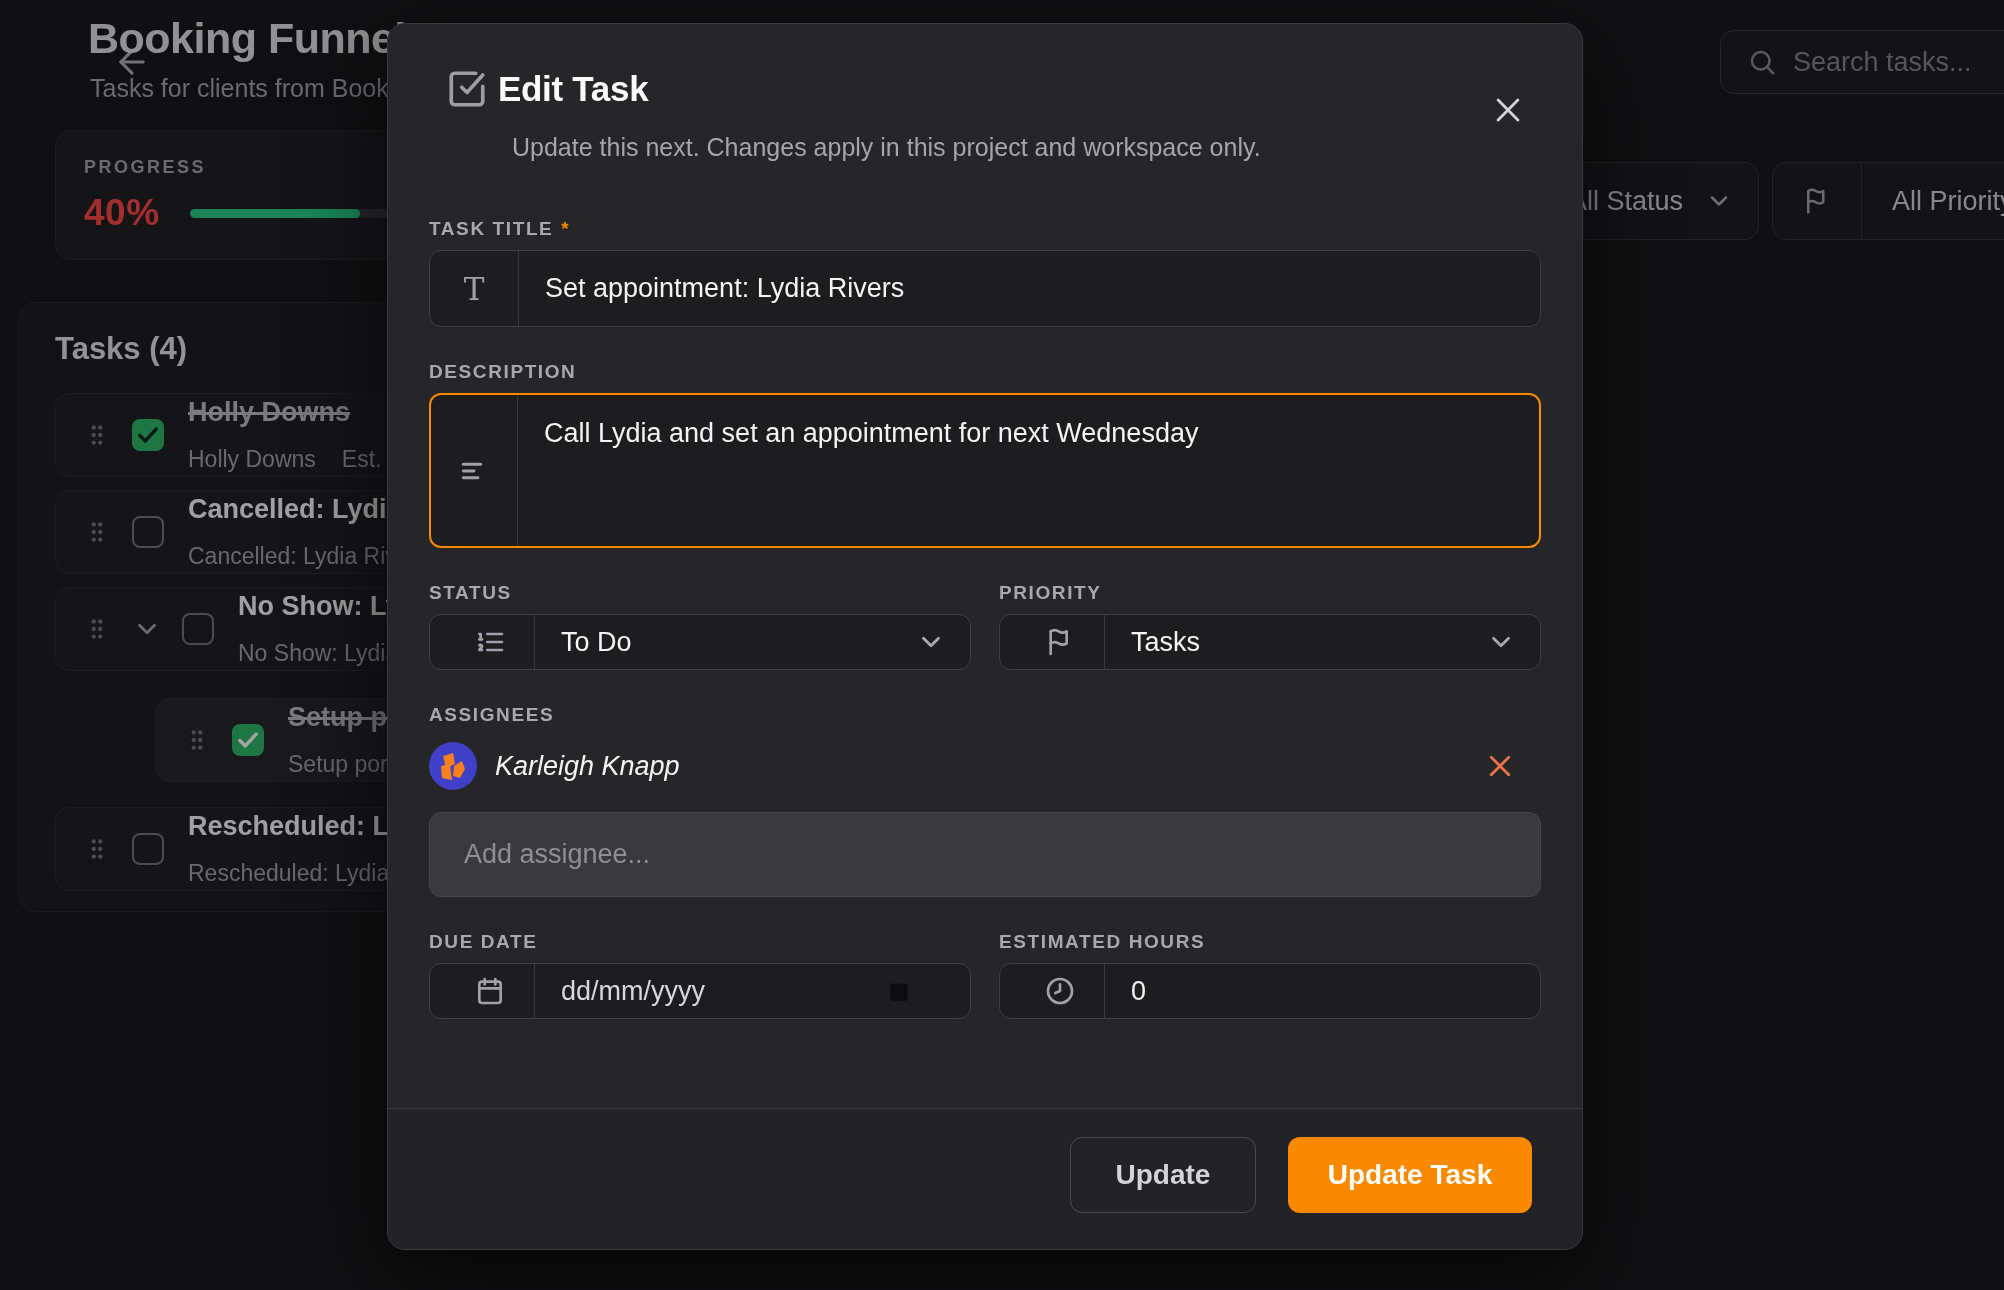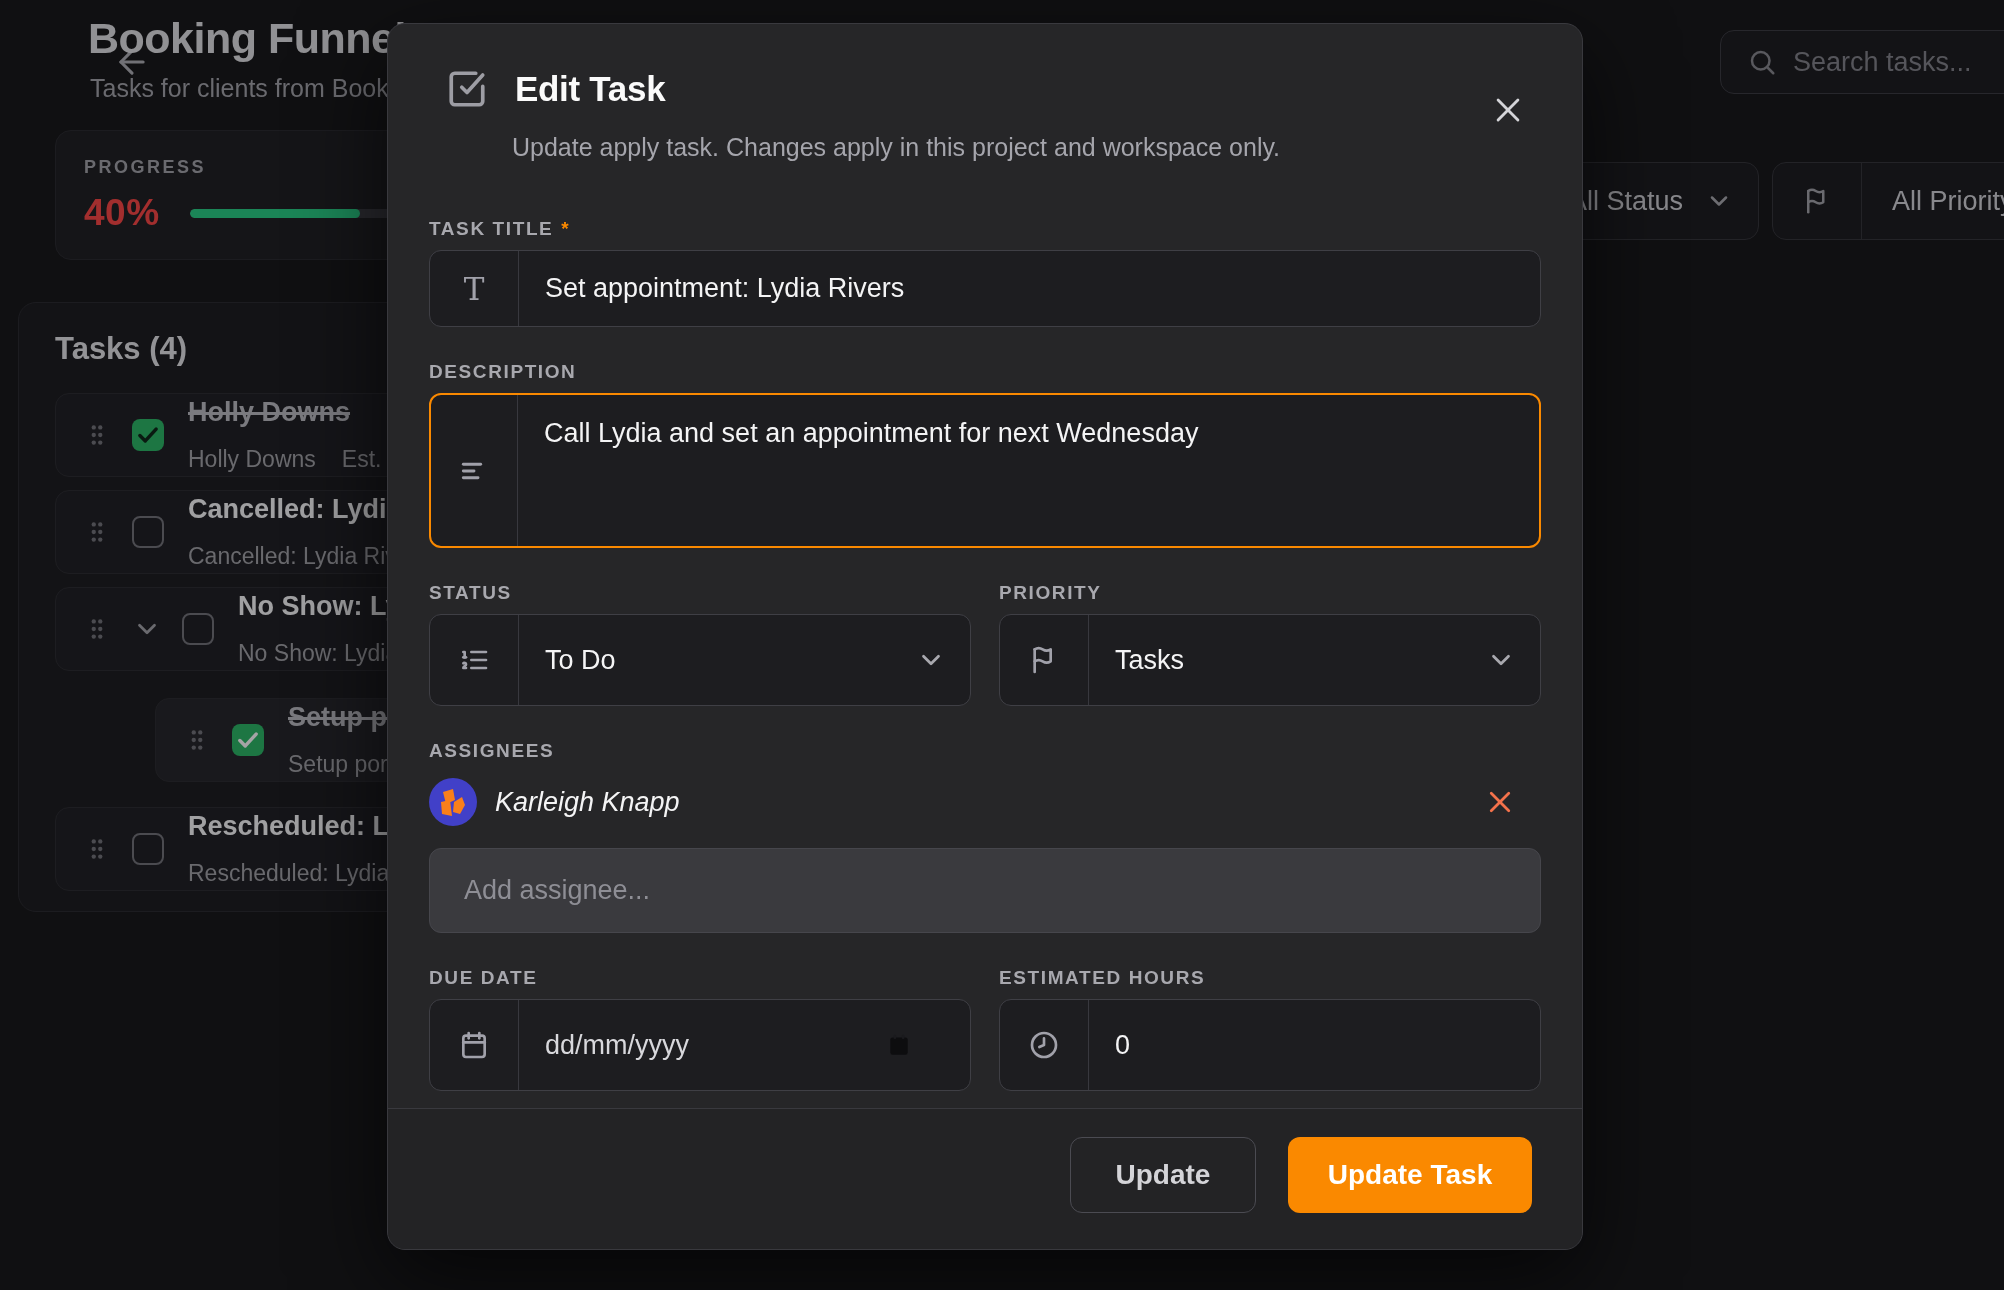--- a/index.html
+++ b/index.html
@@ -44,40 +44,40 @@
   .task-texts{display:flex;flex-direction:column;gap:18px;min-width:0;}
   .task-title{font-size:27px;font-weight:700;color:#ececef;white-space:nowrap;}
   .task-title.struck{color:#b4b4bb;text-decoration:line-through;text-decoration-thickness:2.5px;}
   .task-sub{font-size:23px;color:#9b9ba1;white-space:nowrap;}
   .task-sub .est{margin-left:26px;}
 
   
   .overlay{position:absolute;inset:0;background:rgba(0,0,0,0.32);z-index:10;}
   .modal{position:absolute;left:387px;top:23px;width:1196px;height:1227px;background:#262628;border:1px solid #39393e;border-radius:18px;z-index:20;box-shadow:0 30px 90px rgba(0,0,0,0.65);box-sizing:border-box;display:flex;flex-direction:column;}
   .modal-head{padding:44px 56px 0 58px;position:relative;flex:none;}
-  .mh-row{display:flex;align-items:center;gap:27px;}
+  .mh-row{display:flex;align-items:center;gap:10px;}
   .mh-icon{color:#9d9da4;}
   .mh-title{font-size:35px;font-weight:700;color:#fafafa;letter-spacing:-0.3px;}
   .mh-close{position:absolute;right:50px;top:62px;width:48px;height:48px;display:flex;align-items:center;justify-content:center;color:#d4d4d8;cursor:pointer;}
   .mh-sub{margin:23px 0 0 66px;font-size:25px;color:#a5a5ac;}
 
   .modal-body{padding:0 41px;flex:1;}
   .flabel-row{display:flex;gap:8px;font-size:19px;font-weight:700;letter-spacing:1.6px;color:#a8a8ae;}
   .req{color:#fa8900;}
   .fbox{display:flex;align-items:stretch;border:1px solid #3f3f45;border-radius:12px;background:#1d1d20;overflow:hidden;box-sizing:border-box;}
   .fbox .icell{width:88px;display:flex;align-items:center;justify-content:center;border-right:1px solid #38383e;color:#a1a1aa;flex:none;}
   .fbox input{flex:1;min-width:0;background:transparent;border:none;outline:none;color:#f4f4f5;font-size:27px;padding:0 26px;font-family:inherit;}
   .fbox input::placeholder{color:#d8d8dc;opacity:1;}
   .serif-t{font-family:"DejaVu Serif",serif;font-size:31px;color:#a1a1aa;}
 
   .sec1{margin-top:56px;}
   .sec{margin-top:34px;}
   .mt10{margin-top:10px;}
   .h77{height:77px;}
-  .h80{height:92px;}
+  .h80{height:56px;padding-left:16px;}
 
   .desc-box{border:2px solid #fa8900;border-radius:12px;background:#1d1d20;display:flex;align-items:stretch;height:155px;box-sizing:border-box;overflow:hidden;}
   .desc-box .icell{width:86px;display:flex;align-items:center;justify-content:center;border-right:1px solid #38383e;color:#a1a1aa;flex:none;}
   .desc-box textarea{flex:1;background:transparent;border:none;outline:none;resize:none;color:#f4f4f5;font-size:27px;line-height:1.35;padding:20px 26px;font-family:inherit;}
 
   .two-col{display:flex;gap:28px;}
   .col{flex:1;min-width:0;}
   .sel{flex:1;display:flex;align-items:center;padding:0 24px 0 26px;color:#f4f4f5;font-size:27px;cursor:pointer;}
   .sel .chev{margin-left:auto;color:#a8a8ae;}
 
@@ -281,21 +281,21 @@
       <span class="mh-title">Edit Task</span>
     </div>
     <div class="mh-close">
       <span>
         <svg width="34" height="34" viewBox="0 0 24 24" fill="none" stroke="currentColor" stroke-width="2" stroke-linecap="round">
             <line x1="5" y1="5" x2="19" y2="19"></line>
             <line x1="19" y1="5" x2="5" y2="19"></line>
           </svg>
       </span>
     </div>
-    <div class="mh-sub">Update apply task. Changes apply in this project and workspace only.</div>
+    <div class="mh-sub">Update this next. Changes apply in this project and workspace only.</div>
   </div>
 
   <div class="modal-body">
 
     <div class="sec1">
       <div class="flabel-row">
         <span>TASK TITLE</span>
           <span class="req">*</span>
       </div>
       <div class="fbox h77 mt10">

